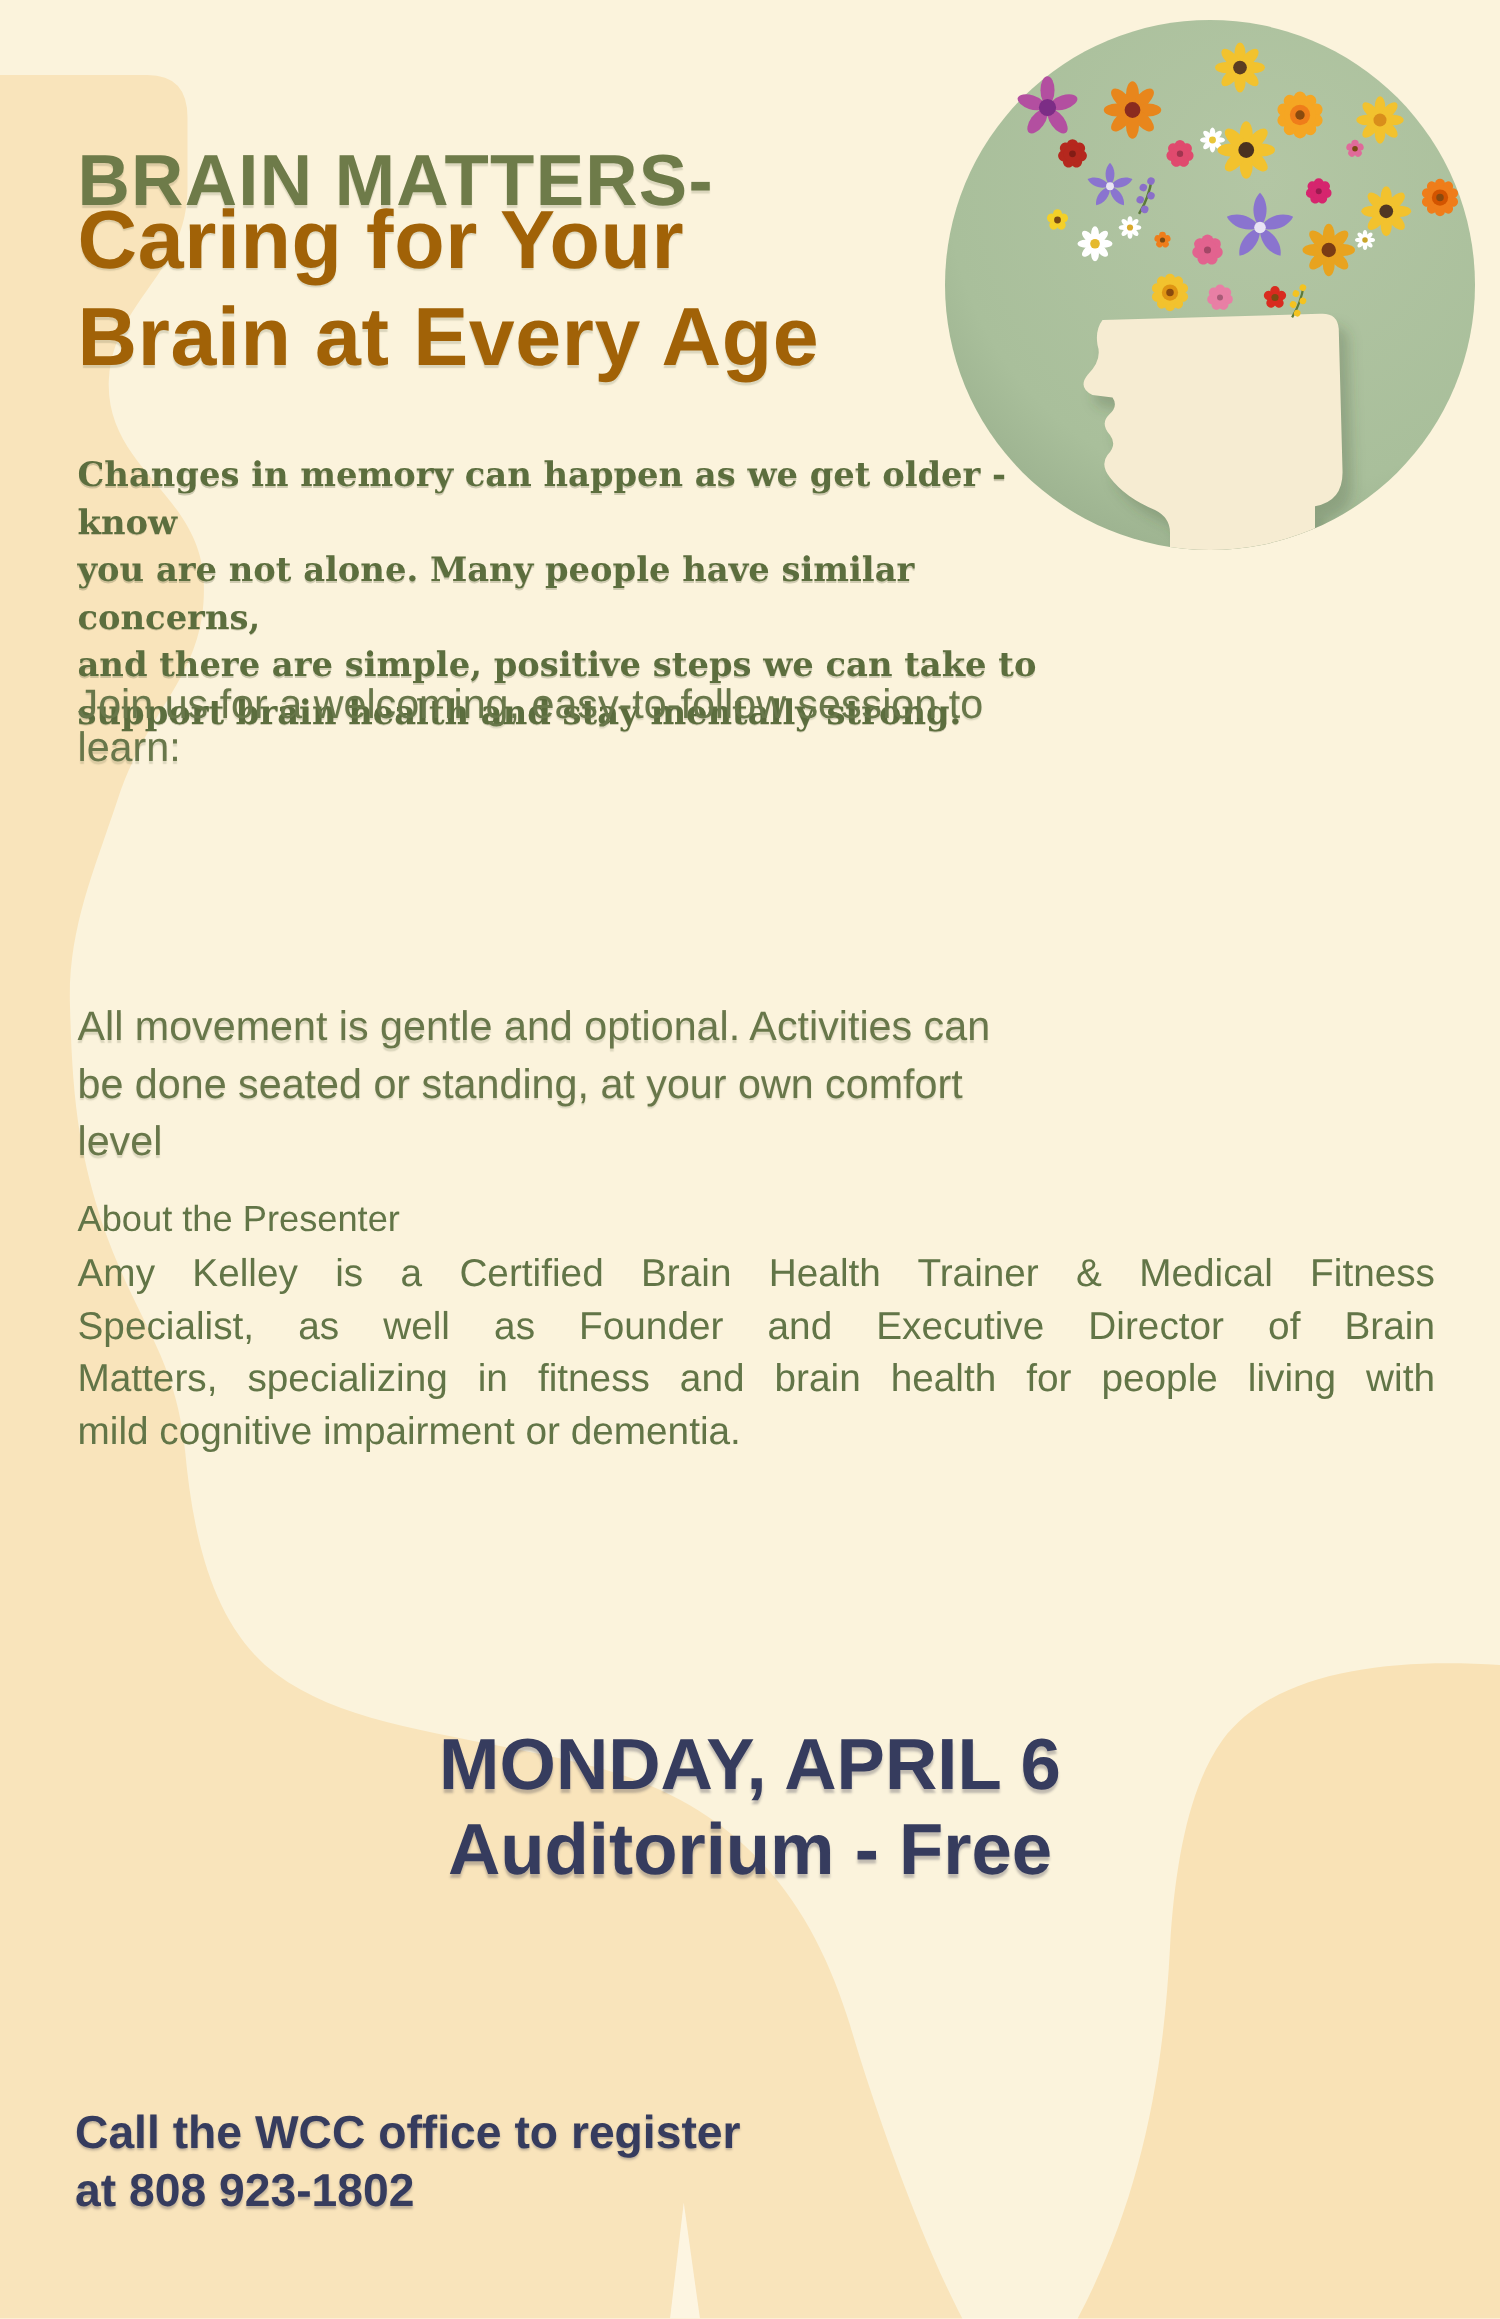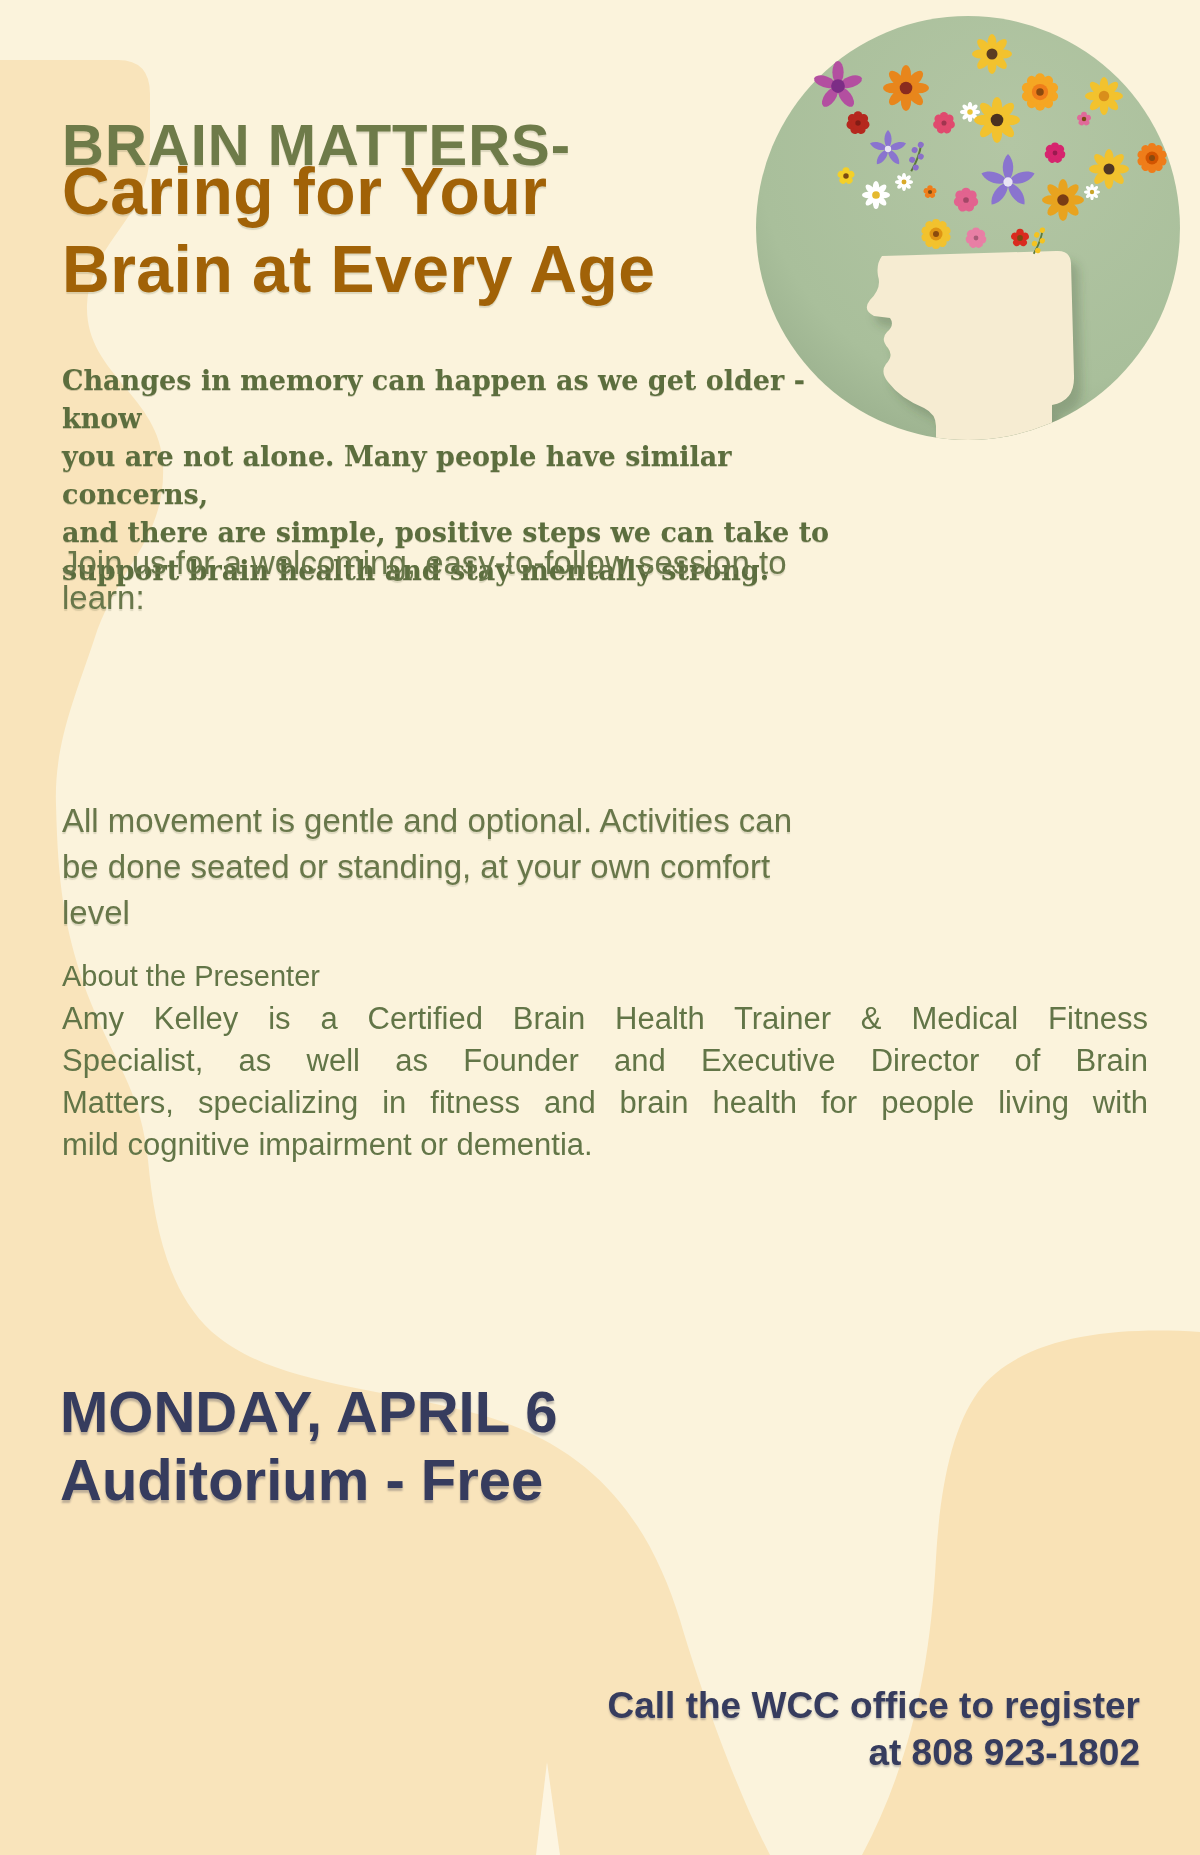--- a/index.html
+++ b/index.html
@@ -58,26 +58,26 @@
     left:62px;top:958px;width:600px;
     font-size:29px;color:#627547;line-height:36px;
   }
   .presenter-par{
     left:62px;top:998px;width:1086px;
     font-size:31px;color:#627547;line-height:42px;
   }
   .presenter-par .jline{text-align:justify;text-align-last:justify;}
   .presenter-par .jline.last{text-align-last:left;}
   .event-block{
-    left:60px;top:1378px;width:1080px;
+    left:60px;top:1378px;width:1080px;text-align:center;
     font-size:58px;font-weight:bold;line-height:68px;color:#363c5e;
     text-shadow:0 3px 2px rgba(40,40,60,.28);
   }
   .register-block{
-    left:60px;top:1682px;width:1080px;text-align:right;
+    left:60px;top:1682px;width:1080px;text-align:left;
     font-size:37px;font-weight:bold;line-height:47px;color:#363c5e;
     text-shadow:0 2px 2px rgba(40,40,60,.28);
     white-space:pre-line;
   }
 </style>
 </head>
 <body>
 
 <div id="poster">
 

